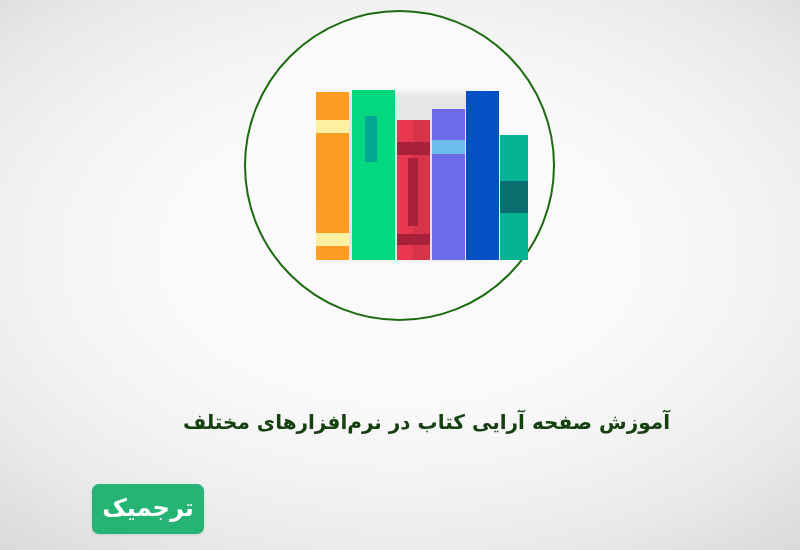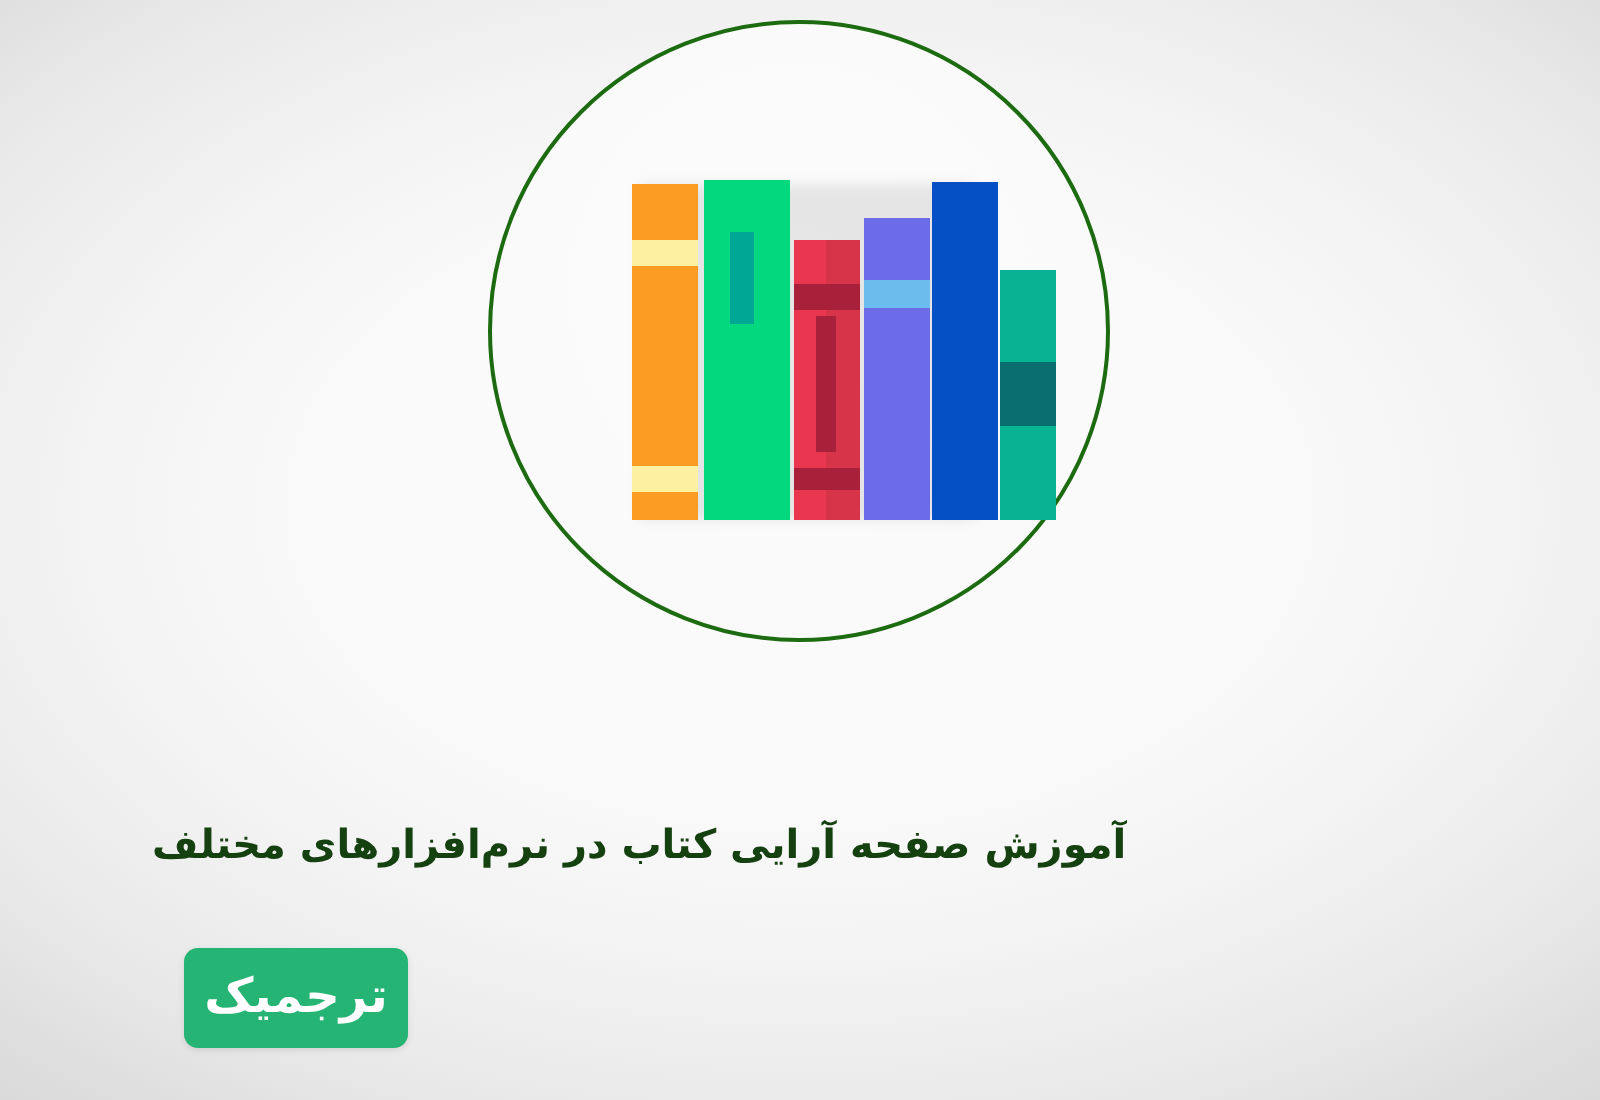--- a/index.html
+++ b/index.html
@@ -122,41 +122,40 @@
     font-size: 23px;
     font-weight: bold;
     white-space: nowrap;
     letter-spacing: 0;
     direction: rtl;
   }
 
   
   .subtitle-row {
     position: absolute;
-    left: 76px;
+    left: 60px;
     top: 402px;
     width: 610px;
     height: 40px;
     display: flex;
     align-items: center;
-    justify-content: flex-end;
   }
   .subtitle-text {
     color: #15400f;
     font-size: 20px;
     font-weight: bold;
     white-space: nowrap;
     direction: rtl;
   }
 
   
   .logo-box {
     position: absolute;
     left: 92px;
-    top: 474px;
+    top: 484px;
     width: 112px;
     height: 50px;
     background: #25b473;
     border-radius: 7px;
     display: flex;
     align-items: center;
     justify-content: center;
     box-shadow: 0 1px 3px rgba(0,0,0,0.10);
   }
   .logo-text {

